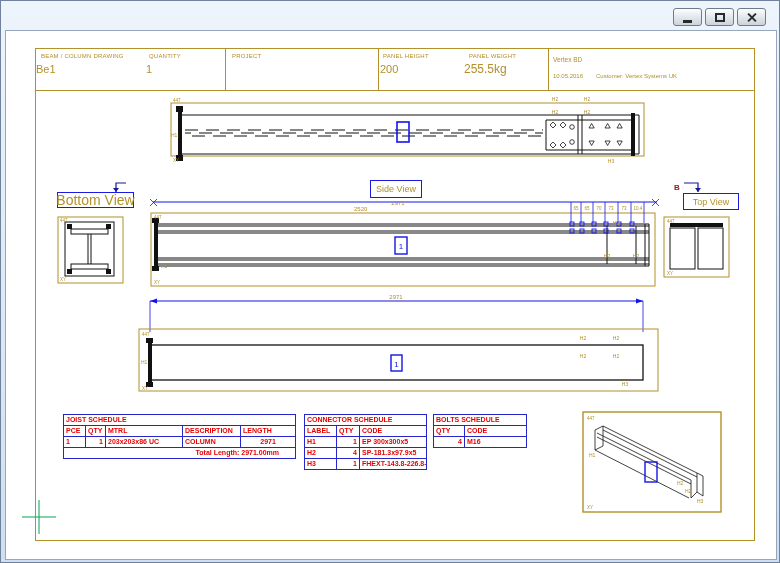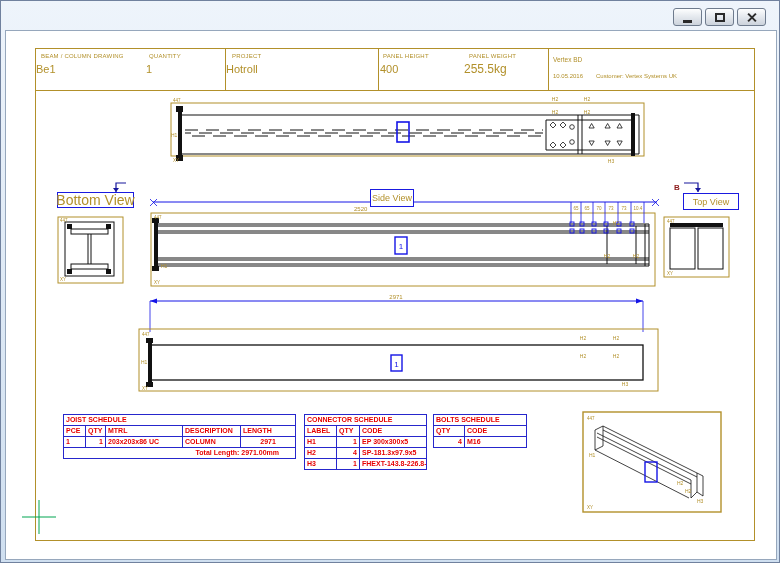--- a/index.html
+++ b/index.html
@@ -65,23 +65,22 @@
       <div class="tb-sep" style="left:189px"></div>
       <div class="tb-sep" style="left:342px"></div>
       <div class="tb-sep" style="left:512px"></div>
       <div class="tb-bottom"></div>
 
       <span class="tb-label" style="left:5px;top:4px">BEAM / COLUMN DRAWING</span>
       <span class="tb-value" style="left:0;top:14px;width:110px">Be1</span>
       <span class="tb-label" style="left:113px;top:4px">QUANTITY</span>
       <span class="tb-value" style="left:110px;top:14px;width:75px">1</span>
       <span class="tb-label" style="left:196px;top:4px">PROJECT</span>
-      <span class="tb-value" style="left:190px;top:14px;width:150px">Hotroll</span>
       <span class="tb-label" style="left:347px;top:4px">PANEL HEIGHT</span>
-      <span class="tb-value" style="left:344px;top:14px;width:85px">400</span>
+      <span class="tb-value" style="left:344px;top:14px;width:85px">200</span>
       <span class="tb-label" style="left:433px;top:4px">PANEL WEIGHT</span>
       <span class="tb-value" style="left:428px;top:13px;width:84px;font-size:12px">255.5kg</span>
       <span class="tb-small" style="left:517px;top:7px">Vertex BD</span>
       <span class="tb-small" style="left:517px;top:24px;font-size:6px">10.05.2016</span>
       <span class="tb-small" style="left:560px;top:24px;font-size:6px">Customer: Vertex Systems UK</span>
 
       <svg class="v" style="left:133px;top:45px" width="477" height="72">
         <rect x="2" y="9" width="473" height="53" fill="none" stroke="#b2902a"></rect>
         <line x1="13" y1="21" x2="470" y2="21" stroke="#111"></line>
         <line x1="13" y1="60" x2="470" y2="60" stroke="#111"></line>
@@ -253,21 +252,21 @@
         <rect x="66" y="56" width="12" height="20" fill="none" stroke="#1414e6" stroke-width="1.4"></rect>
         <text class="gt5" x="10" y="51">H1</text>
         <text class="gt5" x="98" y="79">H2</text>
         <text class="gt5" x="106" y="87">H2</text>
         <text class="gt5" x="118" y="97">H3</text>
         <text class="gt45" x="8" y="14">447</text>
         <text class="gt45" x="8" y="103">XY</text>
       </svg>
 
       <div class="view-label" style="left:21px;top:143px;width:77px;height:16px;font-size:14px">Bottom View</div>
-      <div class="view-label" style="left:334px;top:140px;width:44px;height:18px">Side View</div>
+      <div class="view-label" style="left:334px;top:131px;width:52px;height:18px">Side View</div>
       <div class="view-label" style="left:647px;top:144px;width:56px;height:17px">Top View</div>
 
       <table class="sched" style="left:27px;top:365px;width:232px">
         <colgroup>
             <col style="width:22px">
             <col style="width:20px">
             <col style="width:77px">
             <col style="width:58px">
             <col style="width:55px">
           </colgroup>

